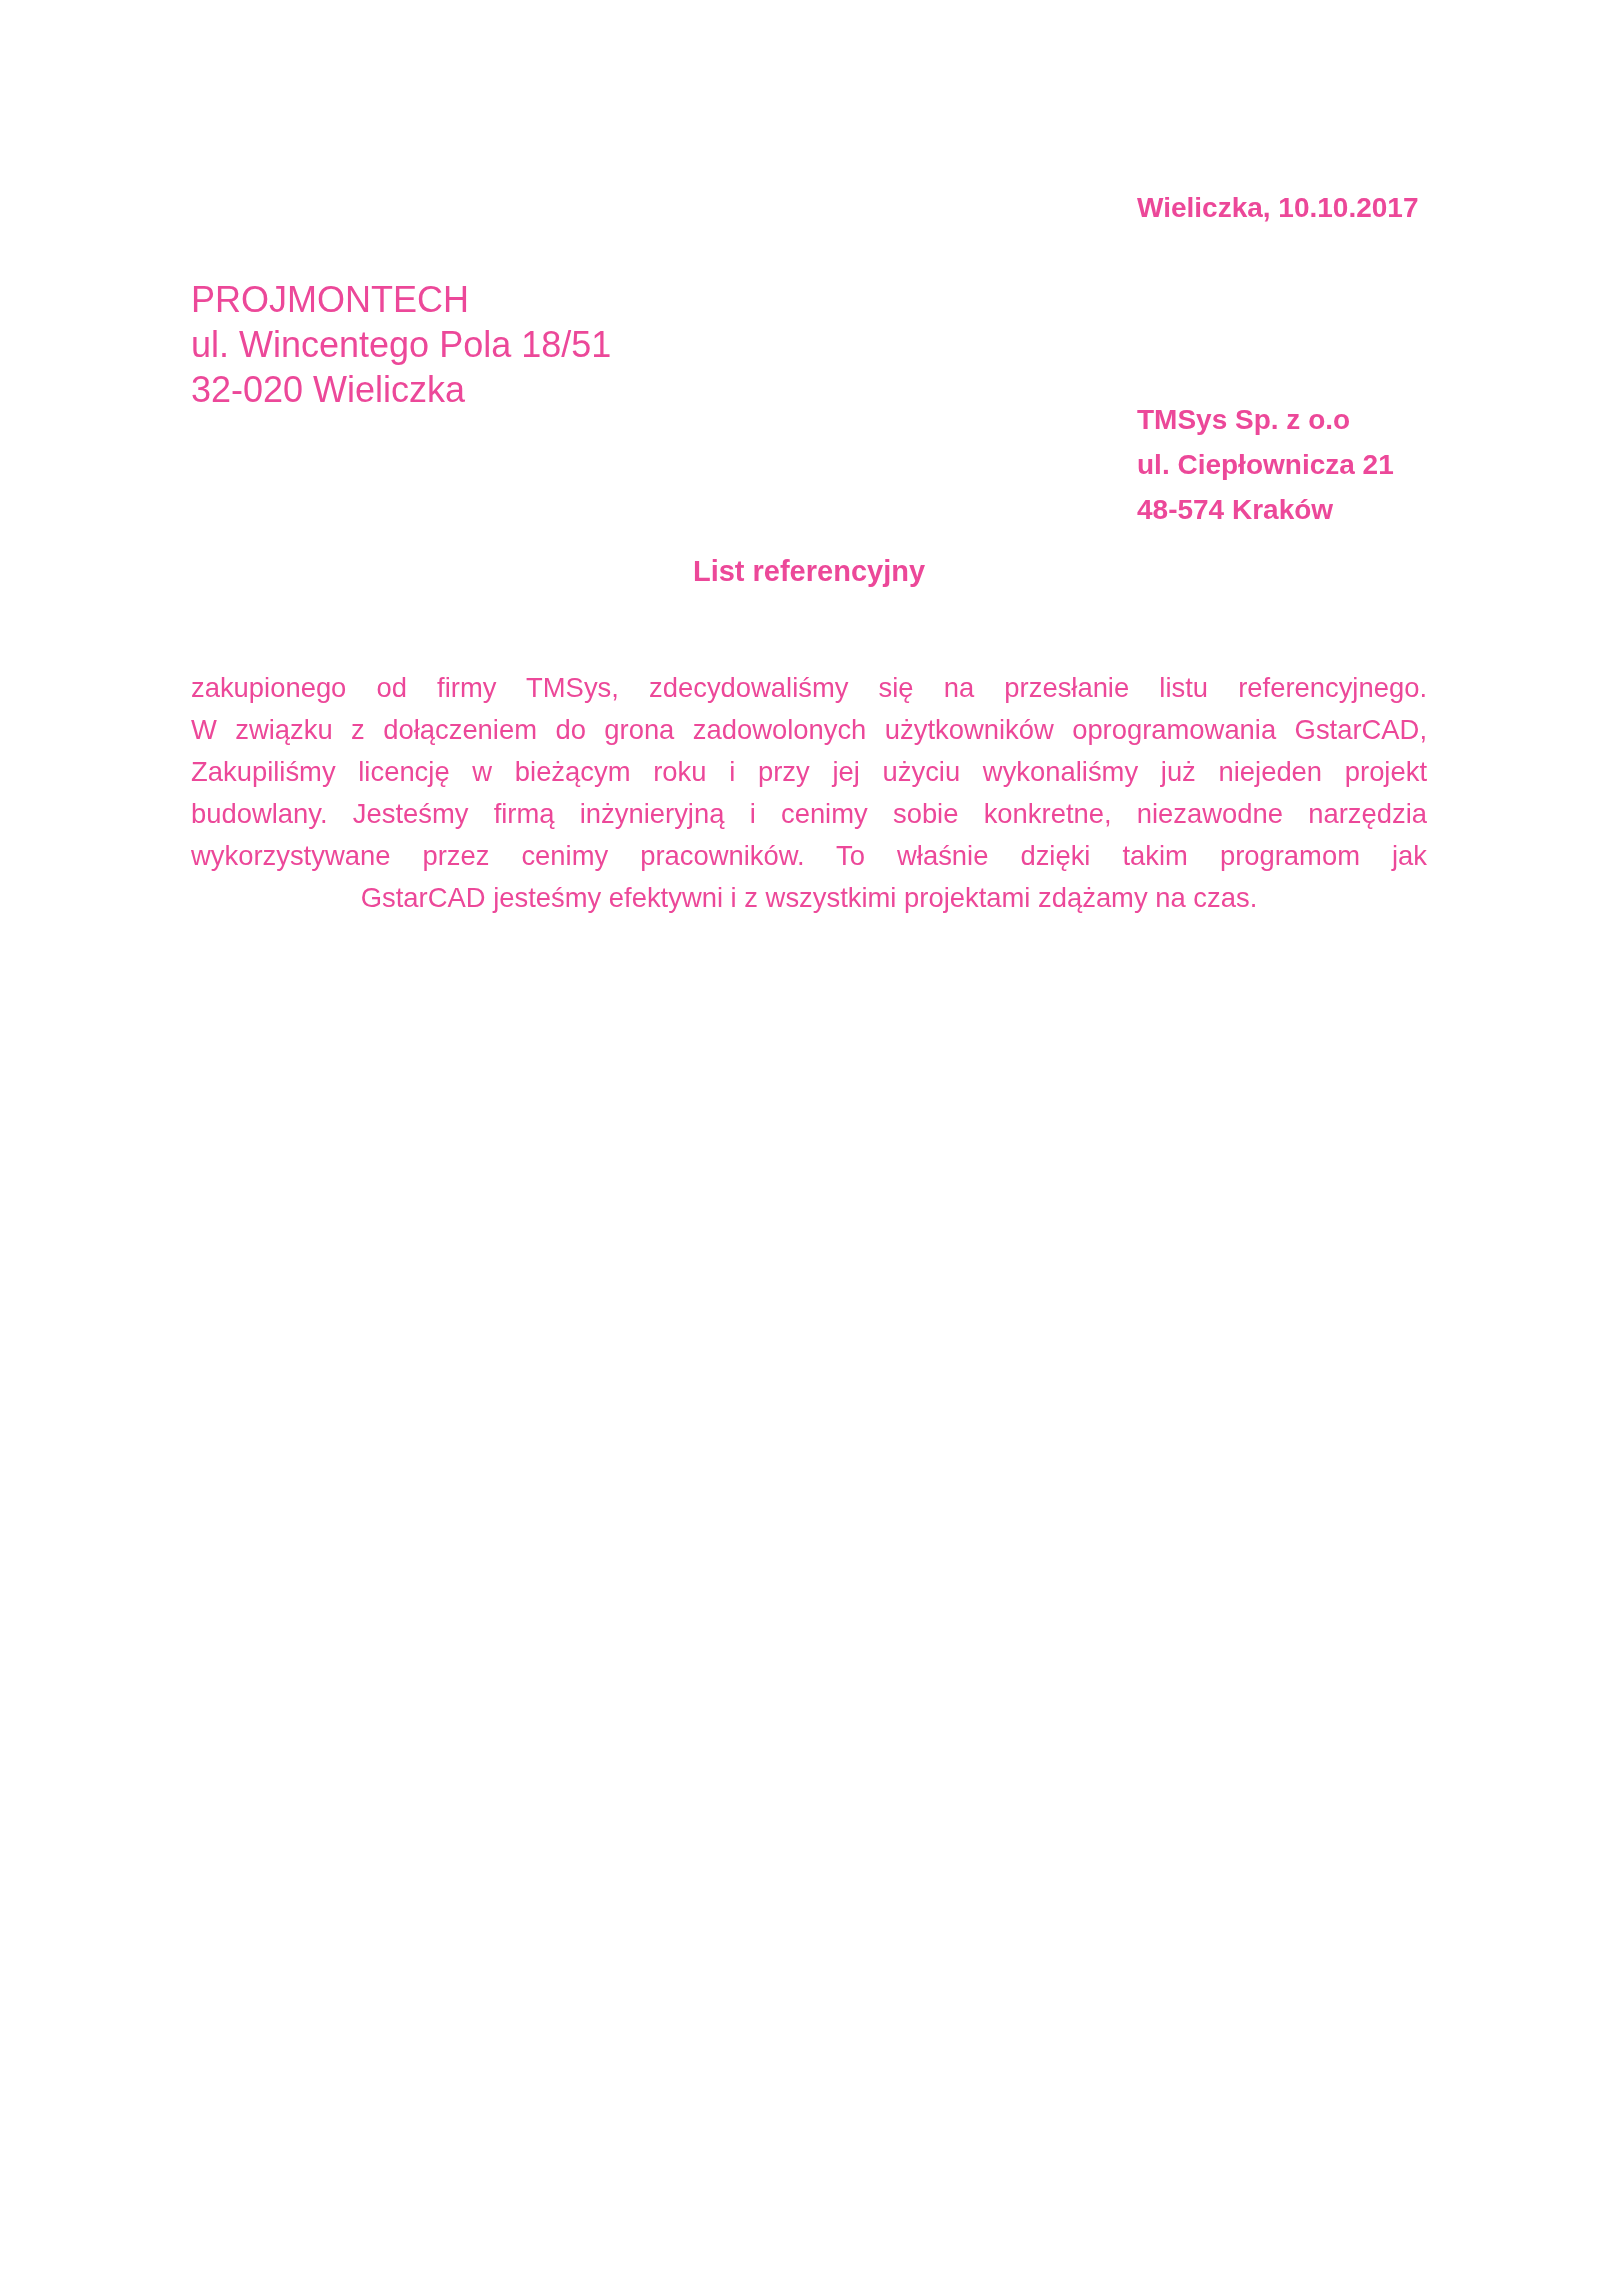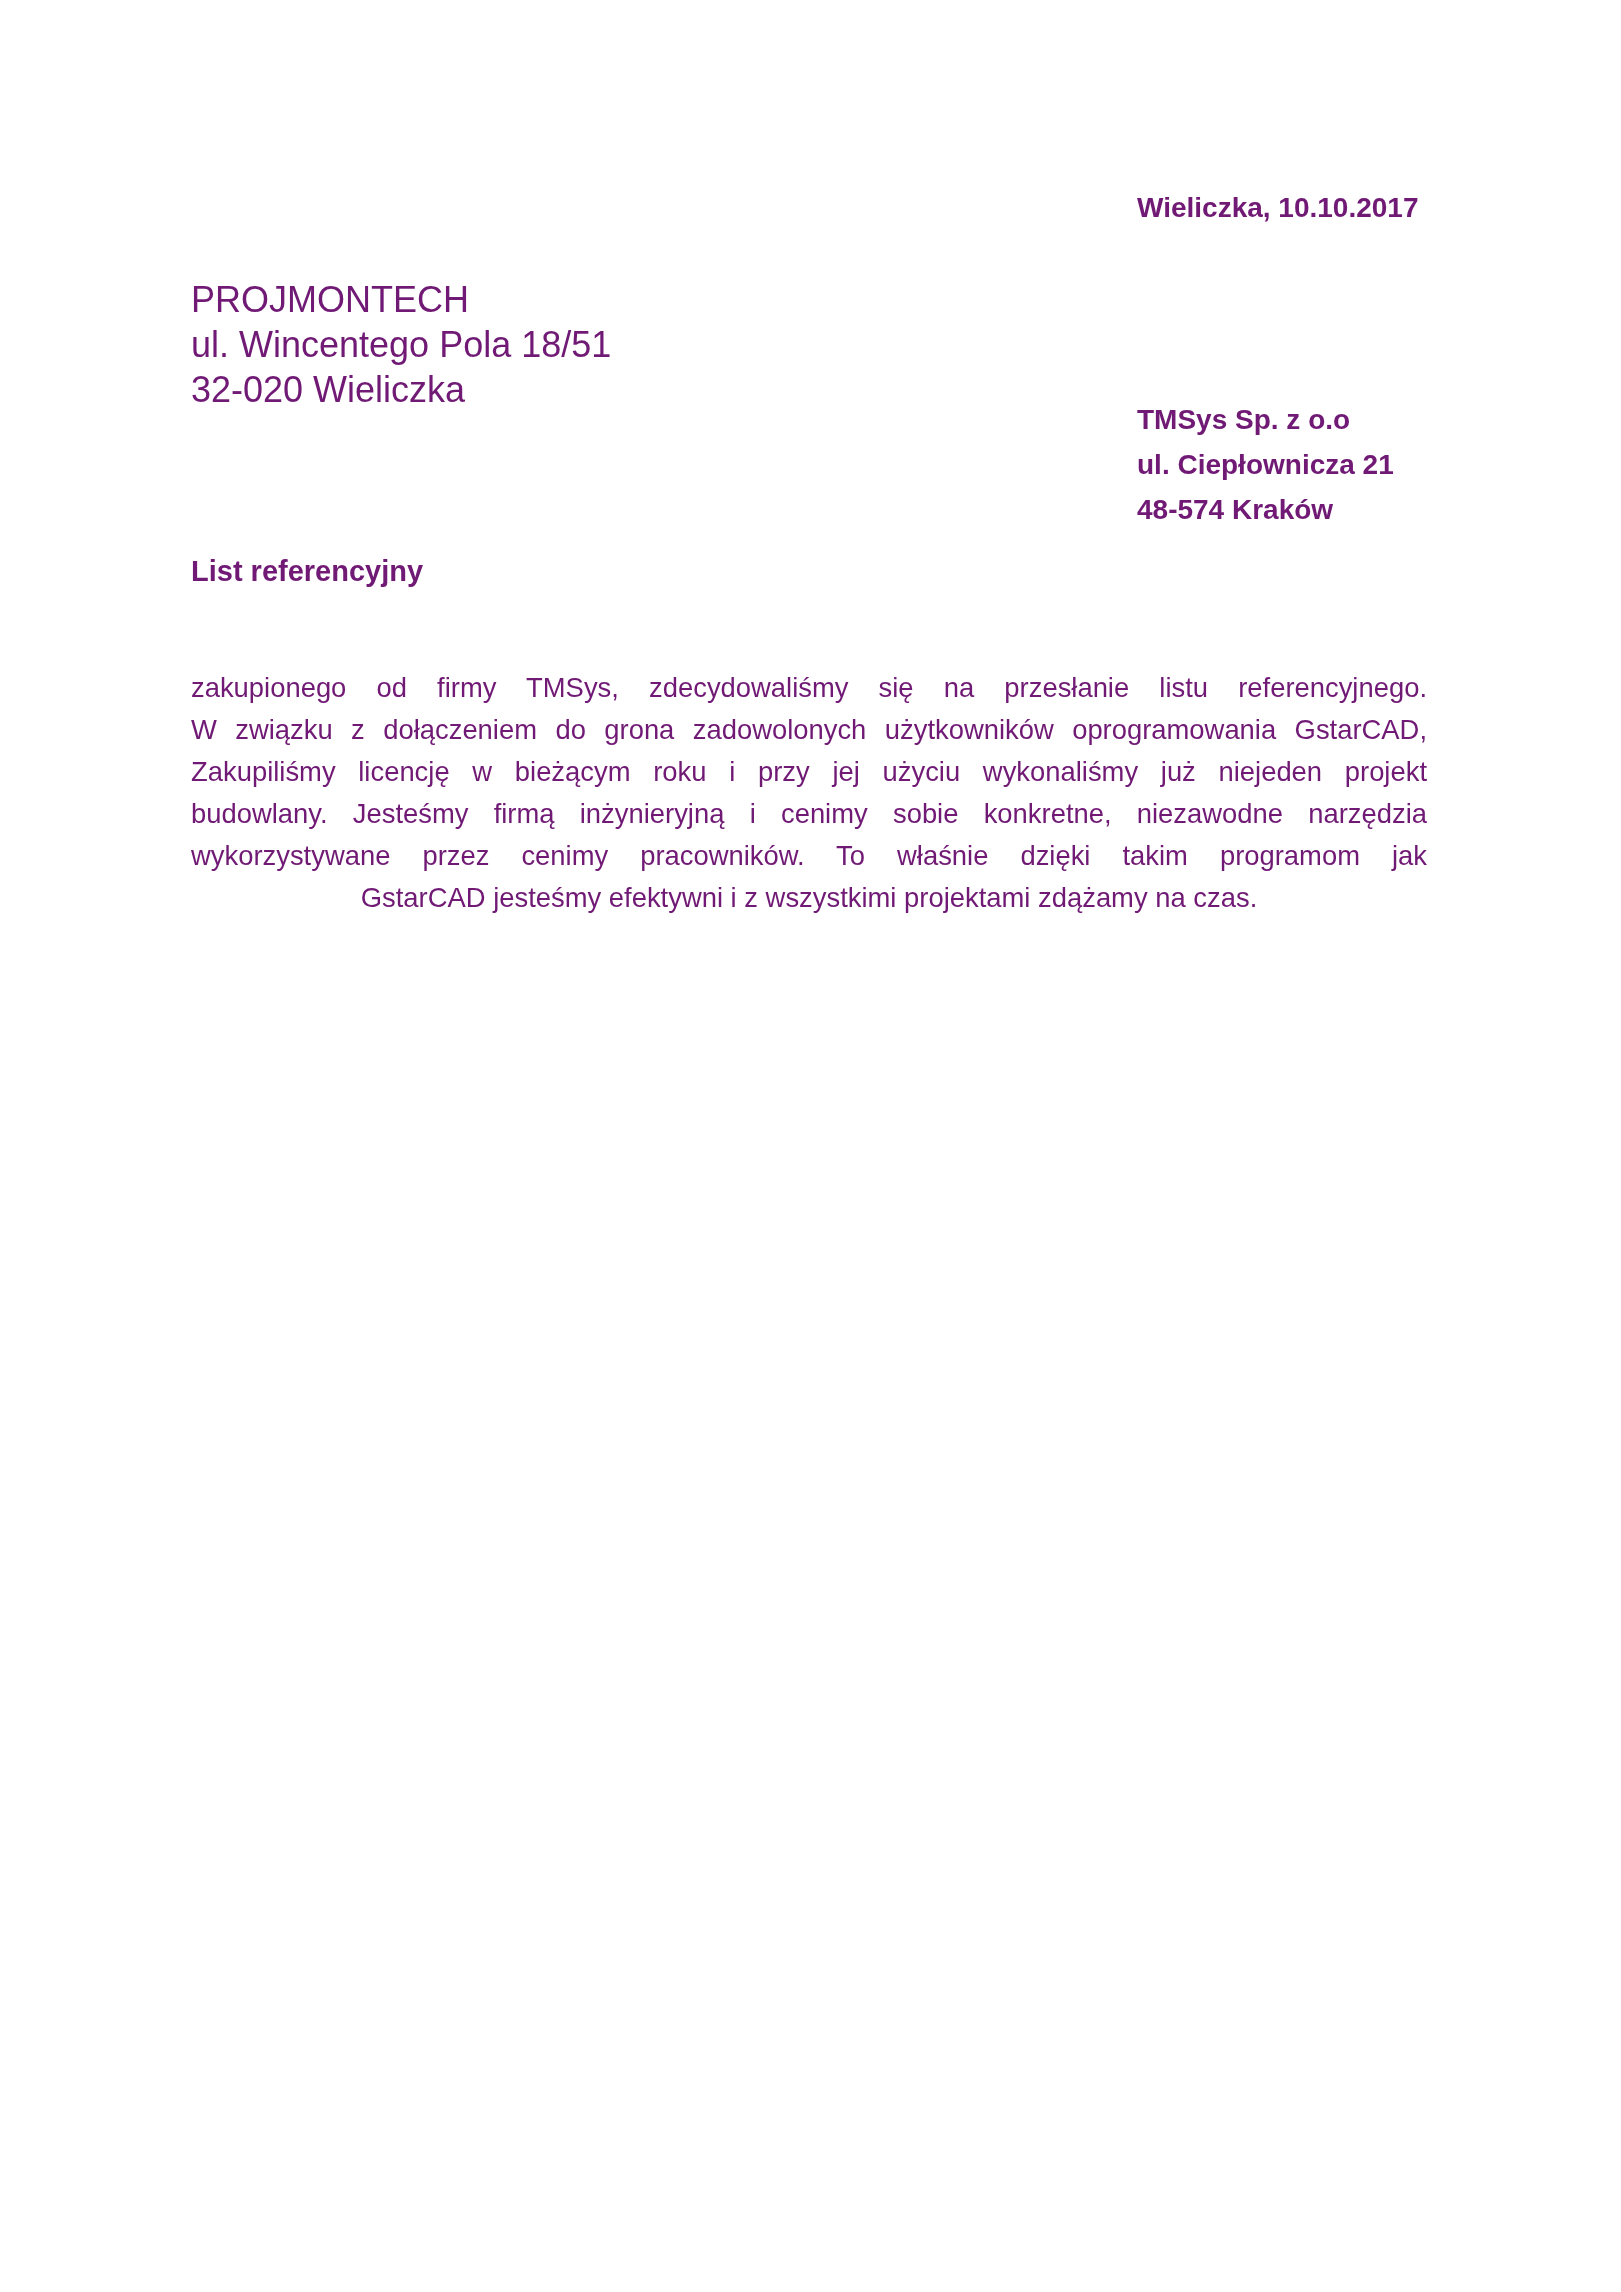--- a/index.html
+++ b/index.html
@@ -5,21 +5,21 @@
   html, body {
     margin: 0;
     padding: 0;
     background: #ffffff;
   }
   .page {
     position: relative;
     width: 1621px;
     height: 2125px;
     background: #ffffff;
-    color: #701a75;
+    color: #ec4899;
     font-family: "Liberation Sans", "DejaVu Sans", sans-serif;
     overflow: hidden;
   }
   .date-line {
     position: absolute;
     top: 192px;
     left: 1137px;
     font-size: 28px;
     font-weight: bold;
     white-space: nowrap;
@@ -41,21 +41,21 @@
     line-height: 45px;
     font-weight: bold;
     white-space: nowrap;
   }
   .letter-title {
     position: absolute;
     top: 555px;
     left: 191px;
     width: 1236px;
     margin: 0;
-    text-align: left;
+    text-align: center;
     font-size: 29px;
     font-weight: bold;
   }
   .letter-body {
     position: absolute;
     top: 667px;
     left: 191px;
     width: 1236px;
     font-size: 27.4px;
     line-height: 42px;

